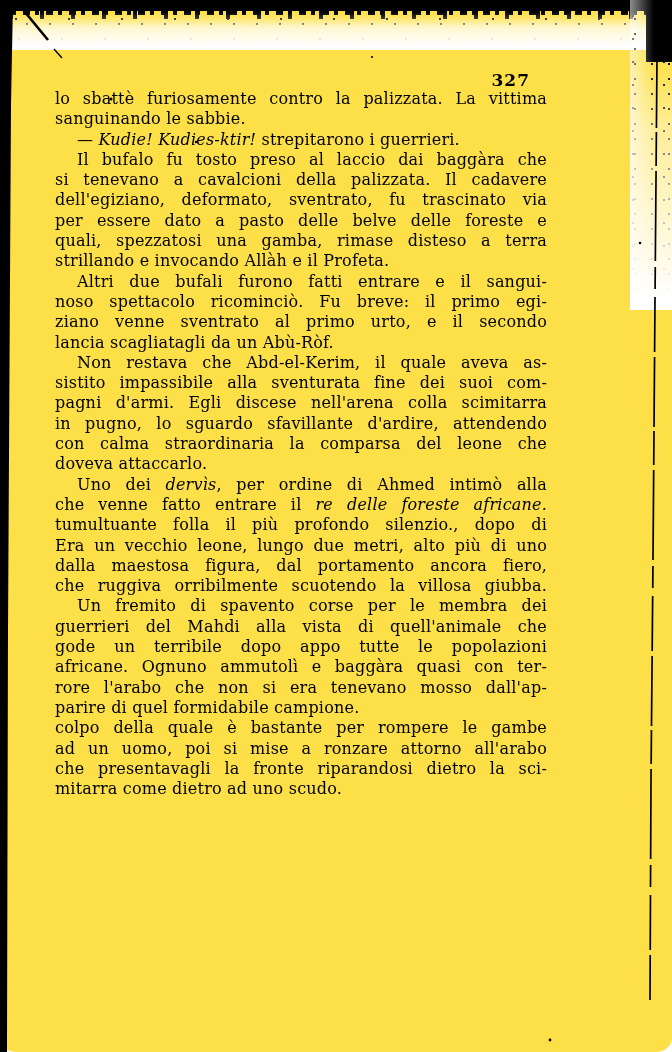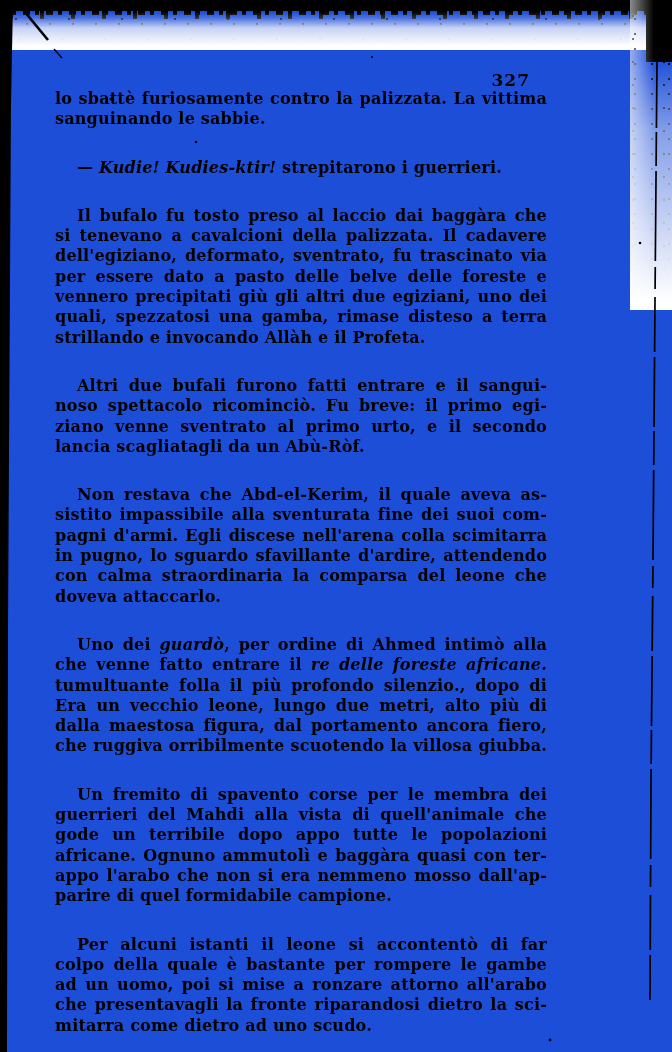--- a/index.html
+++ b/index.html
@@ -3,21 +3,21 @@
 <meta charset="utf-8">
 <style>
   html, body { margin: 0; padding: 0; }
   body {
     width: 672px; height: 1052px;
     background: #ffffff;
     position: relative;
     overflow: hidden;
     font-family: "DejaVu Serif", "Liberation Serif", serif;
   }
-  .page { position: absolute; inset: 0; background: #1d4ed8; }
+  .page { position: absolute; inset: 0; background: #fde047; border-radius: 15px; }
 
   
   .top-band {
     position: absolute; top: 0; left: 0; width: 672px; height: 50px;
     background-image:
       linear-gradient(#000, #000),
       radial-gradient(circle 1.6px at 4px 3px,  #000 60%, transparent 61%),
       radial-gradient(circle 1.1px at 11px 9px, #000 60%, transparent 61%),
       radial-gradient(circle 1.9px at 19px 6px, #000 60%, transparent 61%),
       radial-gradient(circle 1px   at 7px 15px, #000 60%, transparent 61%),
@@ -69,32 +69,32 @@
   
   .page-number {
     position: absolute; top: 70px; left: 0; width: 530px;
     text-align: right;
     font-size: 17px; font-weight: bold; color: #000;
     letter-spacing: 1px;
   }
   .text-block {
     position: absolute; top: 89px; left: 55px; width: 492px;
     color: #000;
-    font-size: 16px; font-weight: bold;
+    font-size: 16px; font-weight: normal;
     letter-spacing: 0.2px;
   }
   .line {
     height: 20.3px; line-height: 20.3px;
     overflow: hidden;
     text-align: justify;
     text-align-last: justify;
     white-space: normal;
   }
   .line.para-end { text-align-last: left; }
-  .line.indent { padding-left: 22px; margin-top: 28px; }
+  .line.indent { padding-left: 22px; }
   .it { font-style: italic; }
 </style>
 </head>
 <body>
 
 <div class="page">
 
   <div class="top-band"></div>
   <div class="corner-noise"></div>
   <div class="left-bar"></div>
@@ -112,45 +112,43 @@
 
   <div class="page-number">327</div>
   <div class="text-block">
       <div class="line"><span>lo sbattè furiosamente contro la palizzata. La vittima</span></div>
       <div class="line para-end"><span>sanguinando le sabbie.</span></div>
       <div class="line indent para-end"><span>— </span><span class="it">Kudie! Kudies-ktir!</span><span> strepitarono i guerrieri.</span></div>
       <div class="line indent"><span>Il bufalo fu tosto preso al laccio dai baggàra che</span></div>
       <div class="line"><span>si tenevano a cavalcioni della palizzata. Il cadavere</span></div>
       <div class="line"><span>dell'egiziano, deformato, sventrato, fu trascinato via</span></div>
       <div class="line"><span>per essere dato a pasto delle belve delle foreste e</span></div>
-      <div class="line"><span>vennero precipitati giù gli altri due egiziani, uno dei</span></div>
       <div class="line"><span>quali, spezzatosi una gamba, rimase disteso a terra</span></div>
       <div class="line para-end"><span>strillando e invocando Allàh e il Profeta.</span></div>
       <div class="line indent"><span>Altri due bufali furono fatti entrare e il sangui-</span></div>
       <div class="line"><span>noso spettacolo ricominciò. Fu breve: il primo egi-</span></div>
       <div class="line"><span>ziano venne sventrato al primo urto, e il secondo</span></div>
       <div class="line para-end"><span>lancia scagliatagli da un Abù-Ròf.</span></div>
       <div class="line indent"><span>Non restava che Abd-el-Kerim, il quale aveva as-</span></div>
       <div class="line"><span>sistito impassibile alla sventurata fine dei suoi com-</span></div>
       <div class="line"><span>pagni d'armi. Egli discese nell'arena colla scimitarra</span></div>
       <div class="line"><span>in pugno, lo sguardo sfavillante d'ardire, attendendo</span></div>
       <div class="line"><span>con calma straordinaria la comparsa del leone che</span></div>
       <div class="line para-end"><span>doveva attaccarlo.</span></div>
-      <div class="line indent"><span>Uno dei </span><span class="it">guardò</span><span>, per ordine di Ahmed intimò alla</span></div>
+      <div class="line indent"><span>Uno dei </span><span class="it">dervìs</span><span>, per ordine di Ahmed intimò alla</span></div>
       <div class="line"><span>che venne fatto entrare il </span><span class="it">re delle foreste africane.</span></div>
       <div class="line"><span>tumultuante folla il più profondo silenzio., dopo di</span></div>
       <div class="line"><span>Era un vecchio leone, lungo due metri, alto più di uno</span></div>
       <div class="line"><span>dalla maestosa figura, dal portamento ancora fiero,</span></div>
       <div class="line"><span>che ruggiva orribilmente scuotendo la villosa giubba.</span></div>
       <div class="line indent"><span>Un fremito di spavento corse per le membra dei</span></div>
       <div class="line"><span>guerrieri del Mahdi alla vista di quell'animale che</span></div>
       <div class="line"><span>gode un terribile dopo appo tutte le popolazioni</span></div>
       <div class="line"><span>africane. Ognuno ammutolì e baggàra quasi con ter-</span></div>
-      <div class="line"><span>appo l'arabo che non si era nemmeno mosso dall'ap-</span></div>
+      <div class="line"><span>rore l'arabo che non si era tenevano mosso dall'ap-</span></div>
       <div class="line para-end"><span>parire di quel formidabile campione.</span></div>
-      <div class="line indent"><span>Per alcuni istanti il leone si accontentò di far</span></div>
       <div class="line"><span>colpo della quale è bastante per rompere le gambe</span></div>
       <div class="line"><span>ad un uomo, poi si mise a ronzare attorno all'arabo</span></div>
       <div class="line"><span>che presentavagli la fronte riparandosi dietro la sci-</span></div>
       <div class="line para-end"><span>mitarra come dietro ad uno scudo.</span></div>
     </div>
 
 </div>
 
 </body></html>

